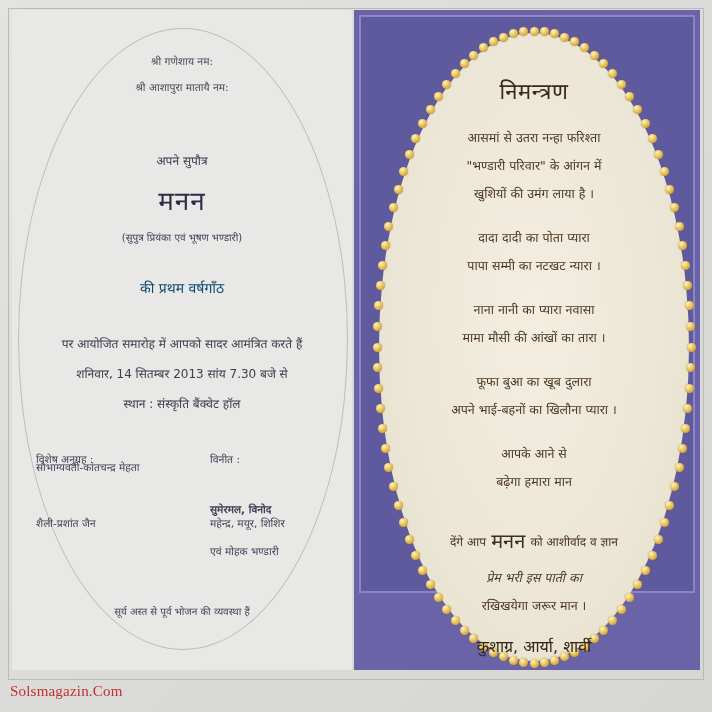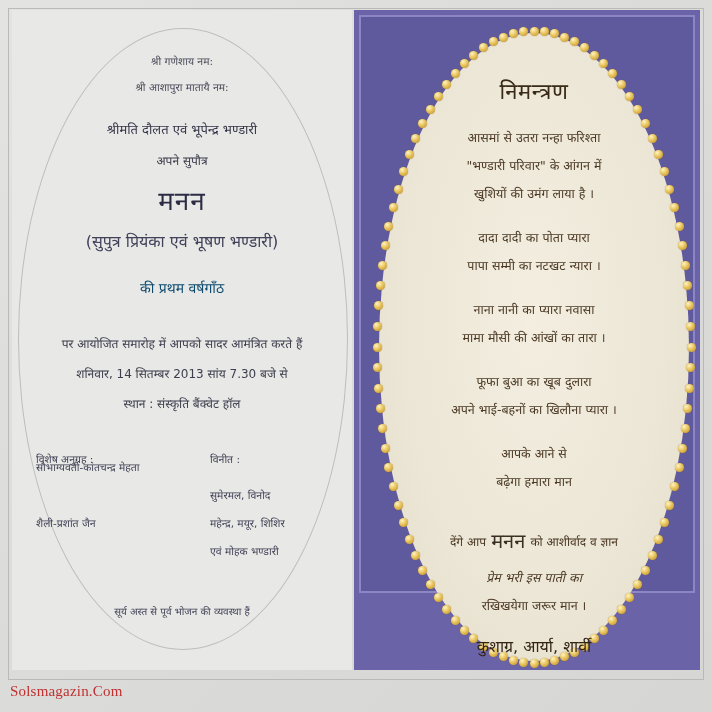--- a/index.html
+++ b/index.html
@@ -69,21 +69,21 @@
     font-family: "DejaVu Sans", sans-serif;
   }
   .sm { font-size: 10.5px; color: #4a4a5a; }
   .md { font-size: 12px; color: #3d3d4d; }
   .lg { font-size: 13px; color: #35354a; }
   .name-main {
     font-size: 26px;
     color: #2b2b44;
     letter-spacing: 1px;
   }
-  .subname { font-size: 16px; color: #41415a; }
+  .subname { font-size: 10px; color: #41415a; }
   .varshganth {
     font-size: 14px;
     color: #0c4a6e;
   }
   .col-left, .col-right {
     position: absolute;
     font-size: 10.5px;
     color: #3f3f55;
     white-space: nowrap;
     text-align: left;
@@ -204,35 +204,34 @@
 
 <div id="page">
 
   <div class="card-frame"></div>
 
   <div class="left-panel">
     <div class="left-oval"></div>
     <div class="left-content">
       <div class="l-line sm" style="top:44px;">श्री गणेशाय नम:</div>
       <div class="l-line sm" style="top:70px;">श्री आशापुरा मातायै नम:</div>
-      <div class="l-line lg" style="top:110px;">श्रीमति दौलत एवं भूपेन्द्र भण्डारी</div>
       <div class="l-line md" style="top:142px;">अपने सुपौत्र</div>
       <div class="l-line name-main" style="top:172px;">मनन</div>
       <div class="l-line subname" style="top:220px;">(सुपुत्र प्रियंका एवं भूषण भण्डारी)</div>
       <div class="l-line varshganth" style="top:268px;">की प्रथम वर्षगाँठ</div>
       <div class="l-line md" style="top:325px;">पर आयोजित समारोह में आपको सादर आमंत्रित करते हैं</div>
       <div class="l-line md" style="top:355px;">शनिवार, 14 सितम्बर 2013 सांय 7.30 बजे से</div>
       <div class="l-line md" style="top:385px;">स्थान : संस्कृति बैंक्वेट हॉल</div>
 
       <div class="col-left" style="top:442px;">विशेष अनुग्रह :</div>
       <div class="col-left" style="top:450px;">सौभाग्यवती-कांतचन्द्र मेहता</div>
       <div class="col-left" style="top:506px;">शैली-प्रशांत जैन</div>
 
       <div class="col-right" style="top:442px;">विनीत :</div>
-      <div class="col-right" style="top:478px;">सुमेरमल, विनोद</div>
+      <div class="col-right" style="top:492px;font-weight:bold;">सुमेरमल, विनोद</div>
       <div class="col-right" style="top:506px;">महेन्द्र, मयूर, शिशिर</div>
       <div class="col-right" style="top:534px;">एवं मोहक भण्डारी</div>
 
       <div class="footer-note" style="top:594px;">सूर्य अस्त से पूर्व भोजन की व्यवस्था हैं</div>
     </div>
   </div>
 
   <div class="right-panel">
     <div class="right-inner-border">
       <div class="right-oval"></div>

